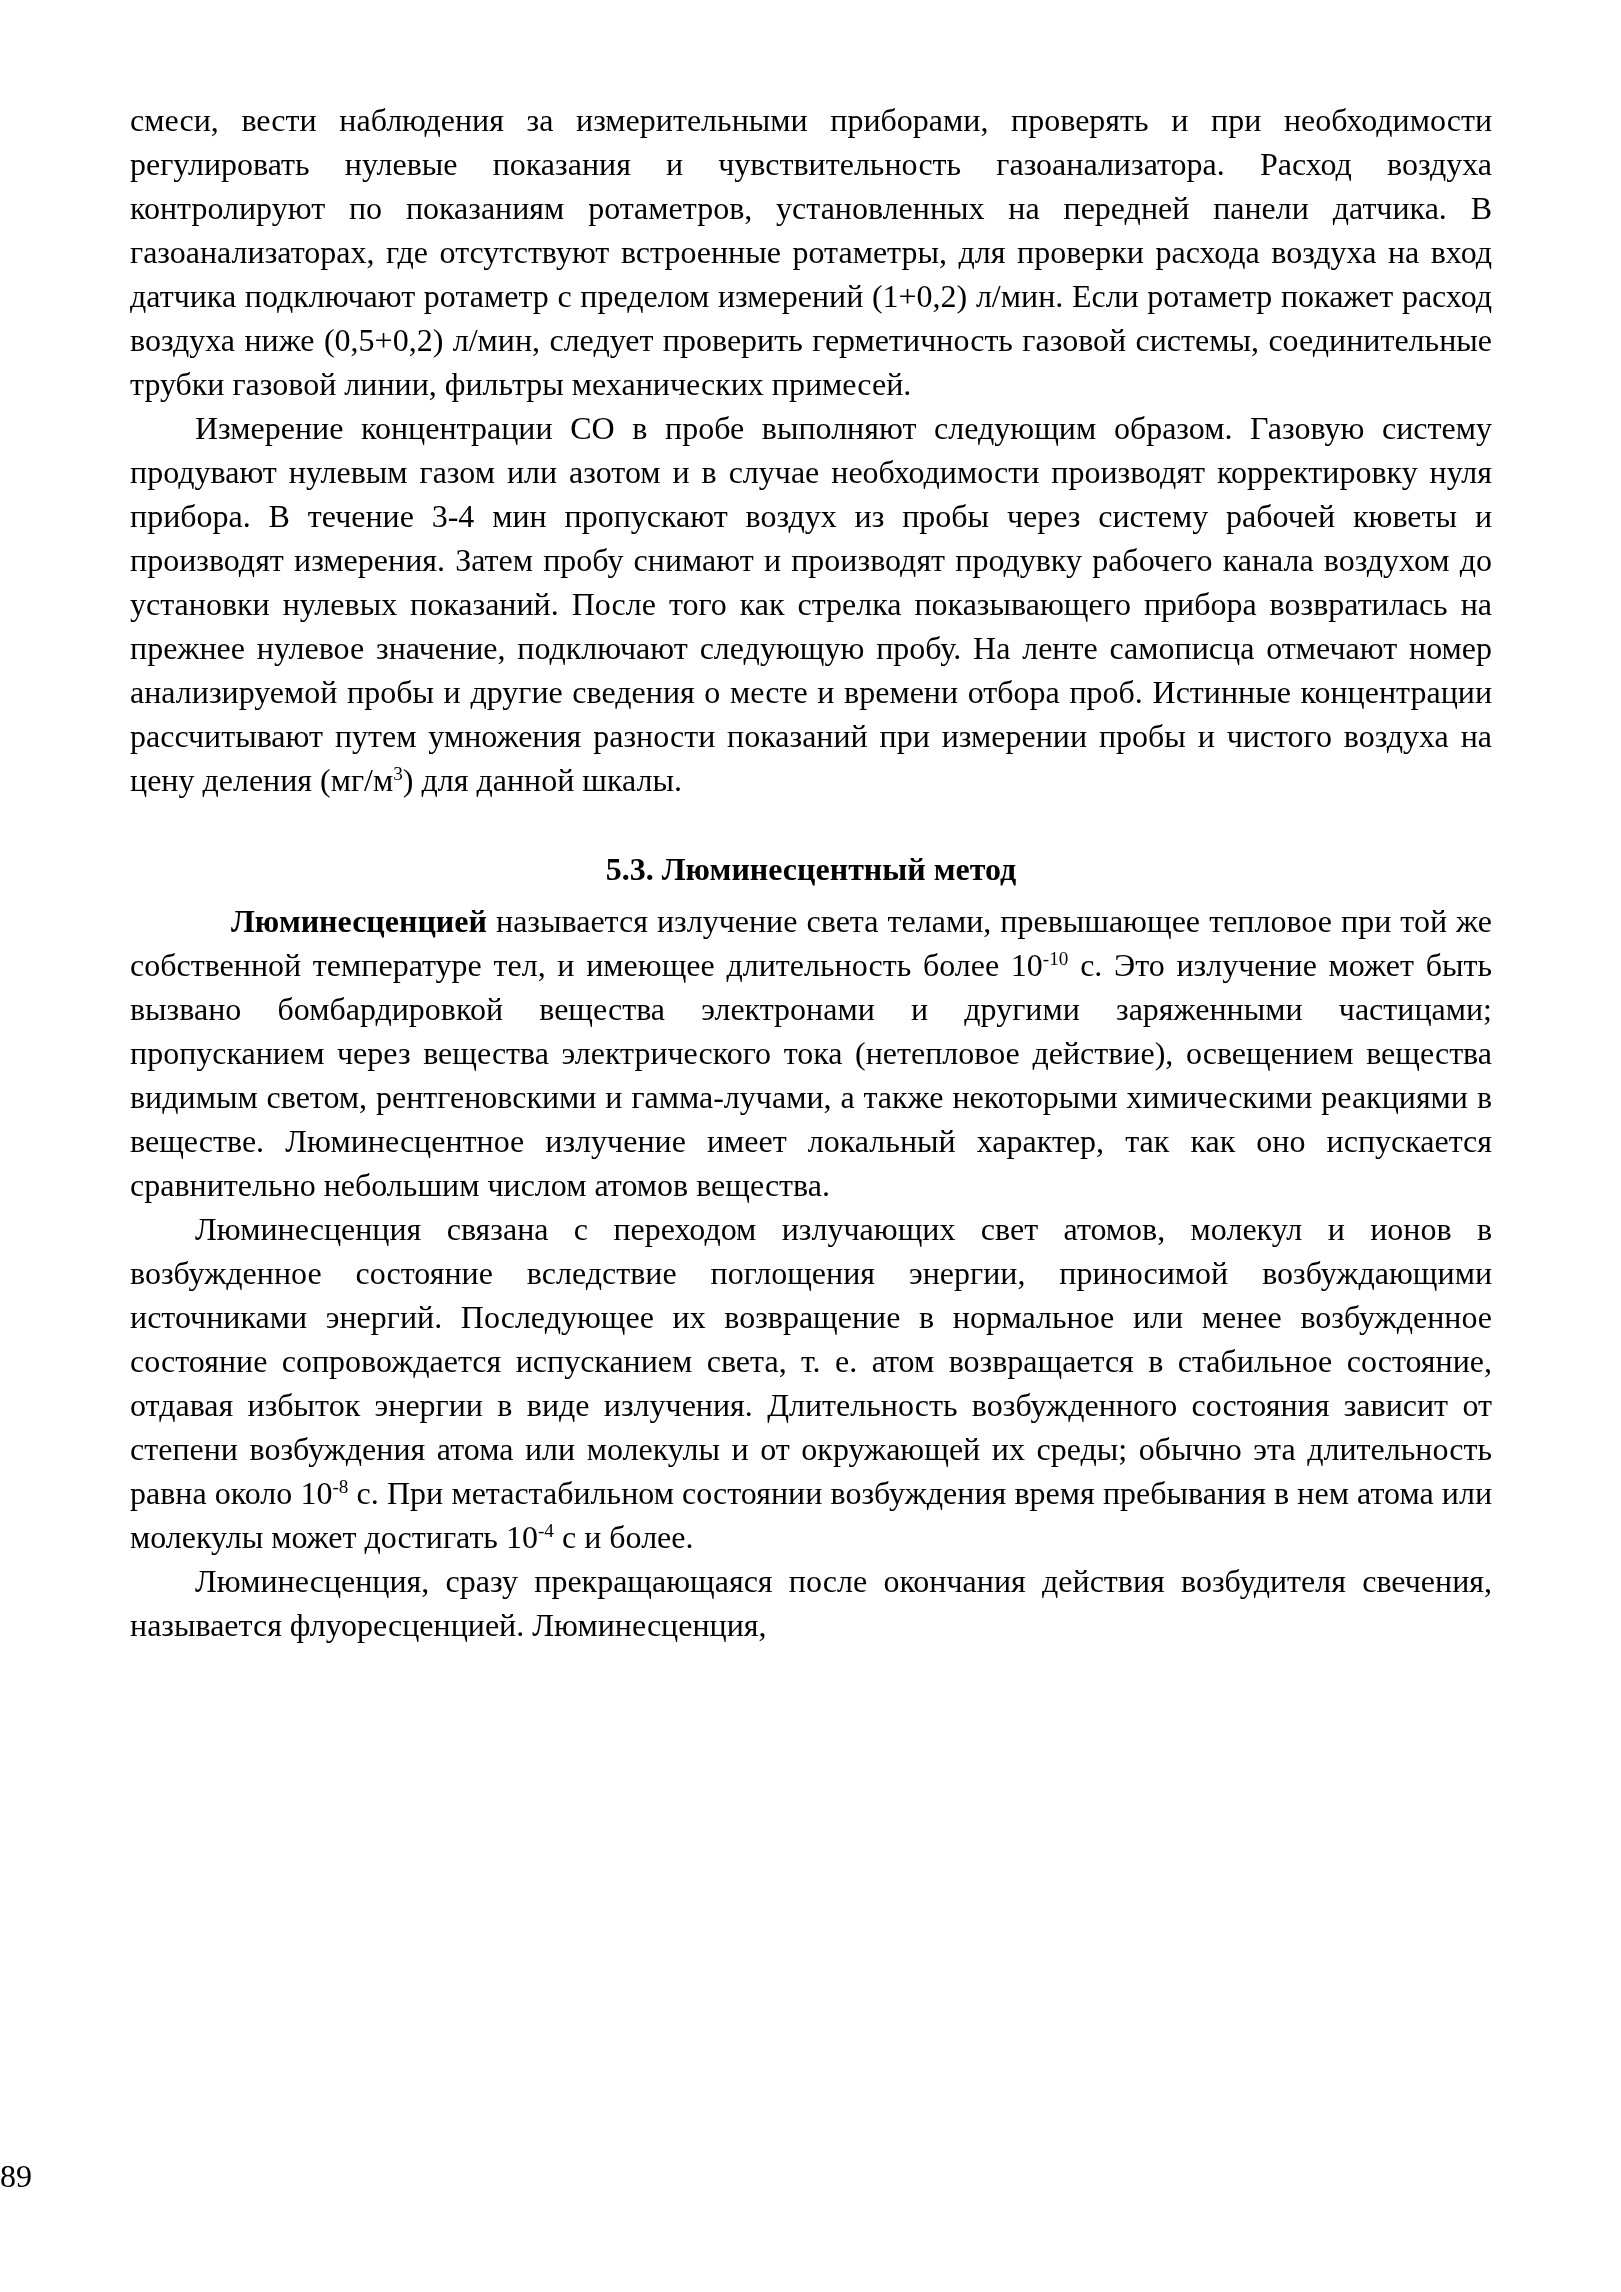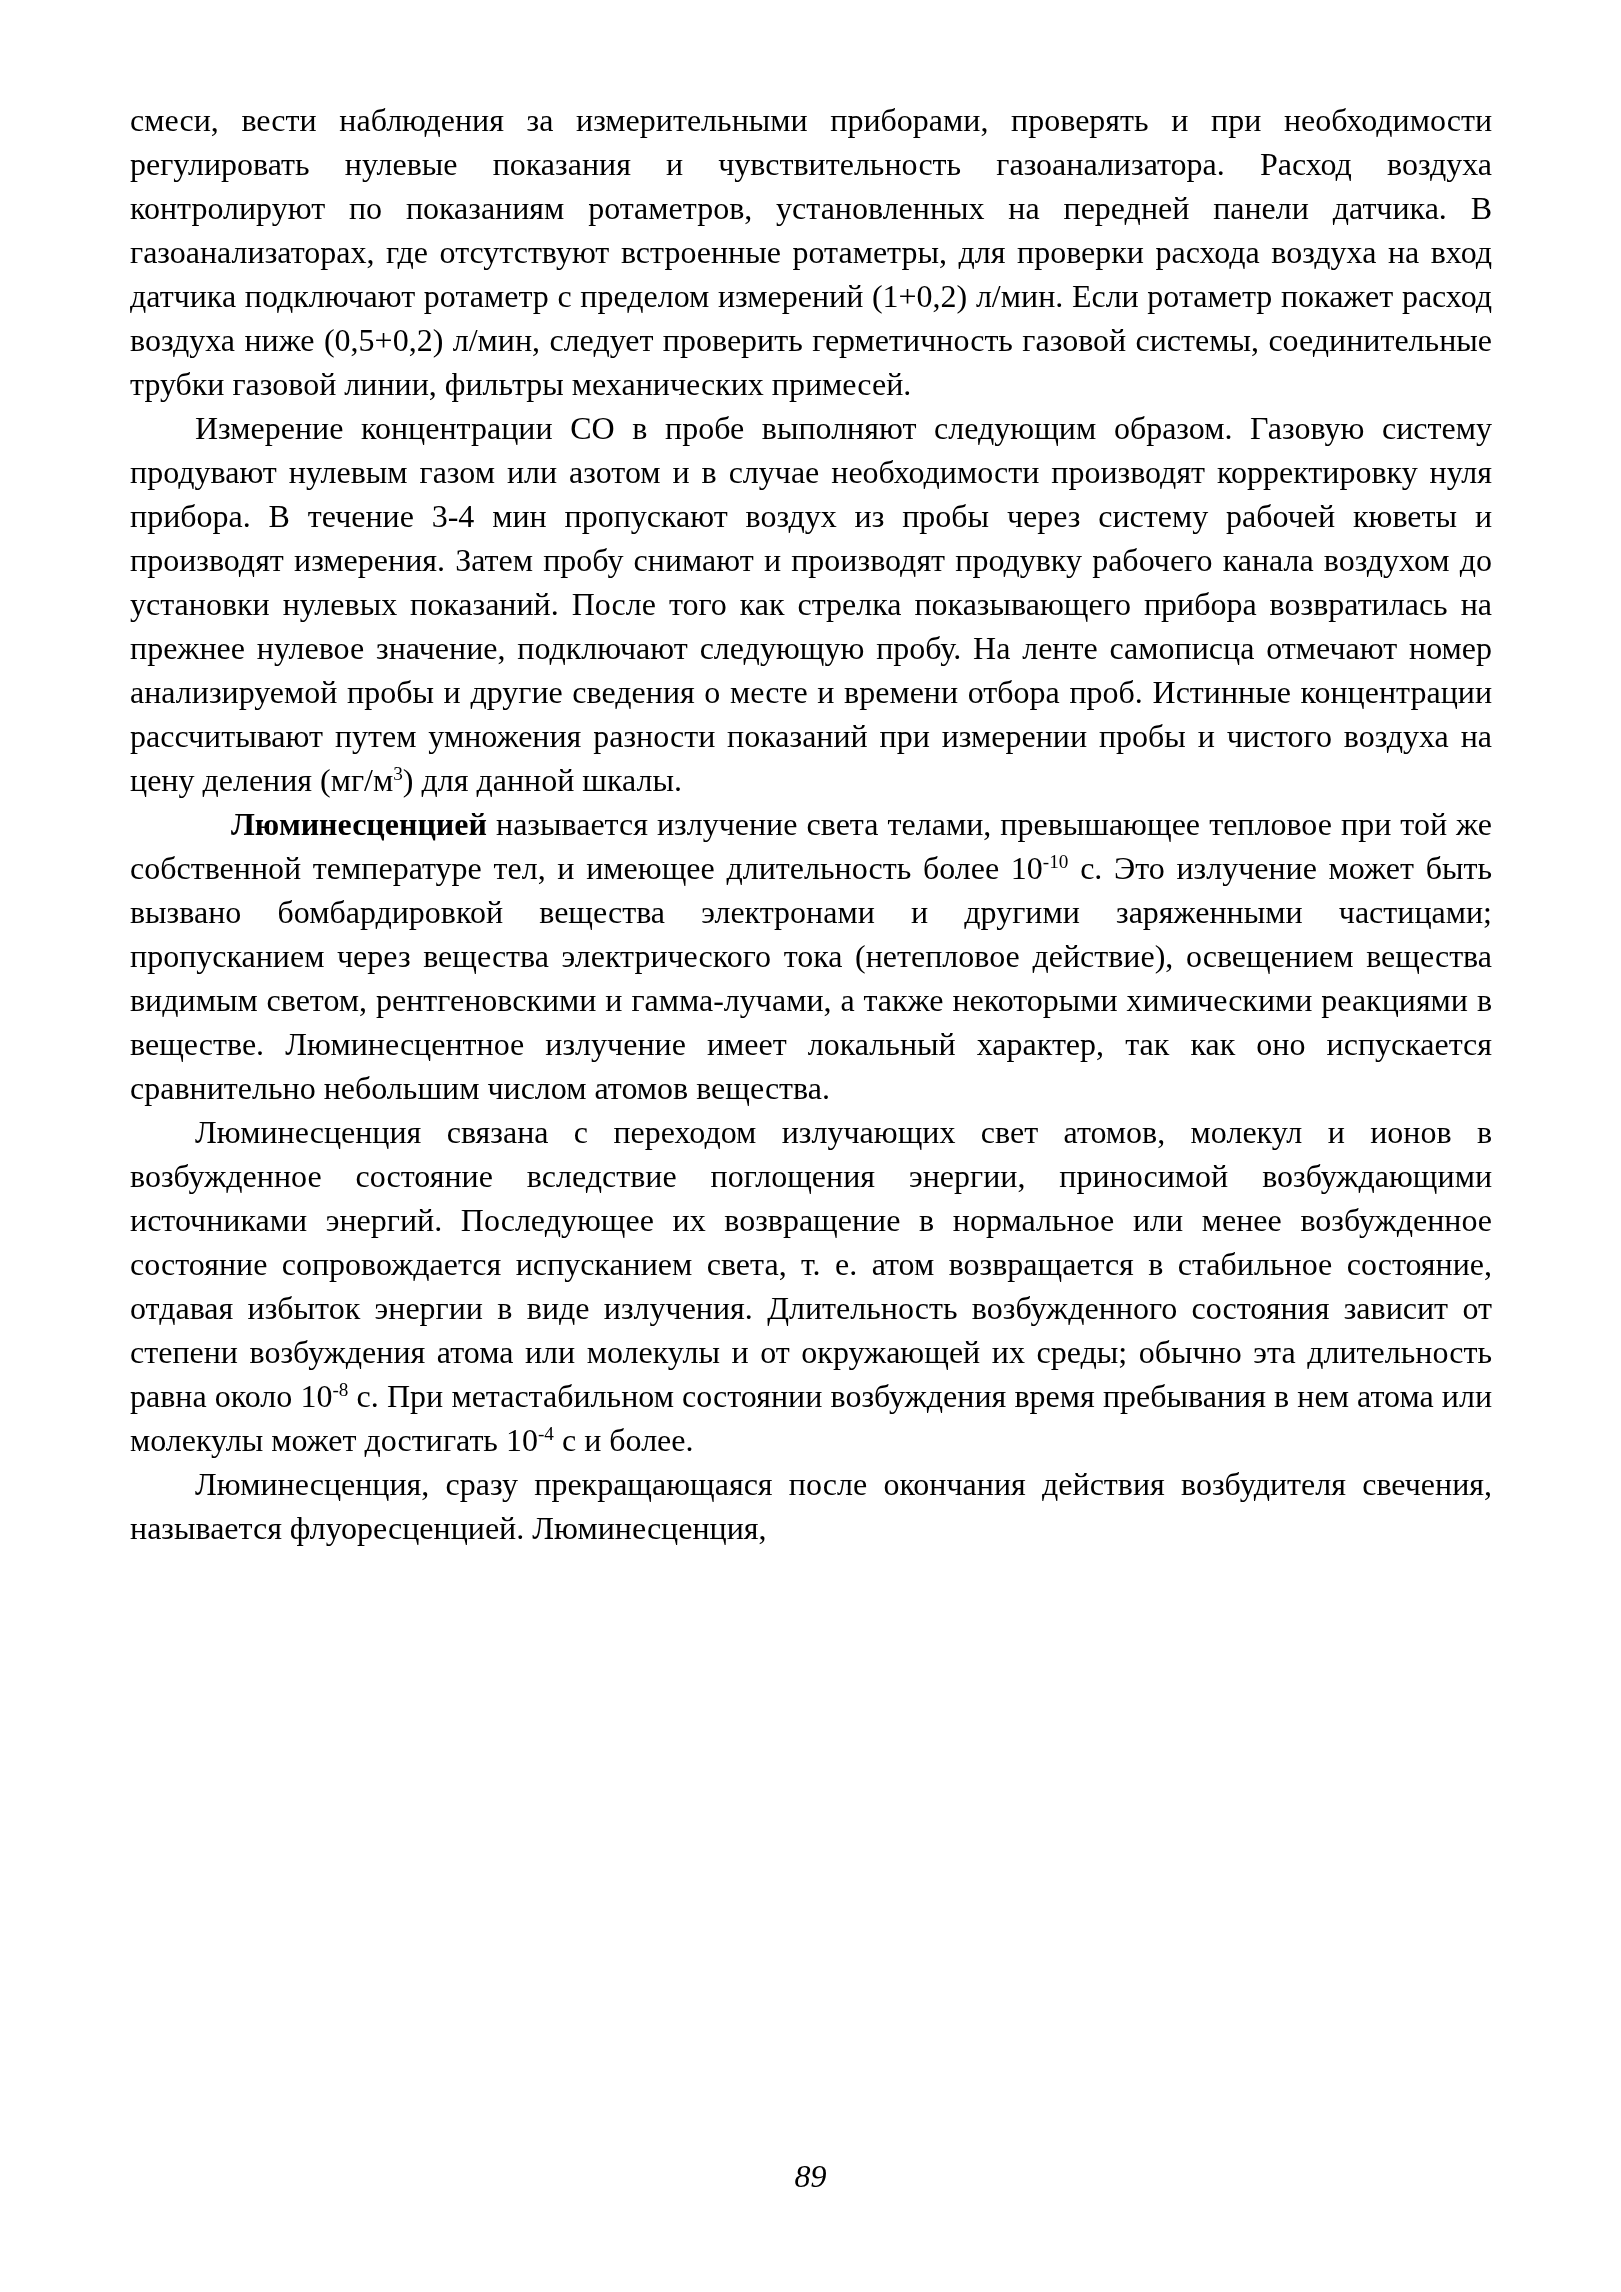--- a/index.html
+++ b/index.html
@@ -43,35 +43,35 @@
     line-height: 0;
     vertical-align: baseline;
     position: relative;
     top: -0.55em;
   }
   .page-number {
     position: absolute;
     left: 0;
     right: 0;
     top: 2154px;
-    text-align: center;
+    text-align: left;
     font-size: 32px;
     line-height: 44px;
-    font-style: italic;
   }
 </style>
 </head>
 <body>
 
 <div class="page">
 
   <p class="para"><span>смеси, вести наблюдения за измерительными приборами, проверять и при необходимости регулировать нулевые показания и чувствительность газоанализатора. Расход воздуха контролируют по показаниям ротаметров, установленных на передней панели датчика. В газоанализаторах, где отсутствуют встроенные ротаметры, для проверки расхода воздуха на вход датчика подключают ротаметр с пределом измерений (1+0,2) л/мин. Если ротаметр покажет расход воздуха ниже (0,5+0,2) л/мин, следует проверить герметичность газовой системы, соединительные трубки газовой линии, фильтры механических примесей.</span></p>
 
   <p class="para indent"><span>Измерение концентрации СО в пробе выполняют следующим образом. Газовую систему продувают нулевым газом или азотом и в случае необходимости производят корректировку нуля прибора. В течение 3-4 мин пропускают воздух из пробы через систему рабочей кюветы и производят измерения. Затем пробу снимают и производят продувку рабочего канала воздухом до установки нулевых показаний. После того как стрелка показывающего прибора возвратилась на прежнее нулевое значение, подключают следующую пробу. На ленте самописца отмечают номер анализируемой пробы и другие сведения о месте и времени отбора проб. Истинные концентрации рассчитывают путем умножения разности показаний при измерении пробы и чистого воздуха на цену деления (мг/м</span><sup class="exp">3</sup><span>) для данной шкалы.</span></p>
 
+  <h2 class="section-heading">5.3. Люминесцентный метод</h2>
 
   <p class="para indent"><span class="bold">Люминесценцией</span><span> называется излучение света телами, превышающее тепловое при той же собственной температуре тел, и имеющее длительность более 10</span><sup class="exp">-10</sup><span> с. Это излучение может быть вызвано бомбардировкой вещества электронами и другими заряженными частицами; пропусканием через вещества электрического тока (нетепловое действие), освещением вещества видимым светом, рентгеновскими и гамма-лучами, а также некоторыми химическими реакциями в веществе. Люминесцентное излучение имеет локальный характер, так как оно испускается сравнительно небольшим числом атомов вещества.</span></p>
 
   <p class="para indent"><span>Люминесценция связана с переходом излучающих свет атомов, молекул и ионов в возбужденное состояние вследствие поглощения энергии, приносимой возбуждающими источниками энергий. Последующее их возвращение в нормальное или менее возбужденное состояние сопровождается испусканием света, т. е. атом возвращается в стабильное состояние, отдавая избыток энергии в виде излучения. Длительность возбужденного состояния зависит от степени возбуждения атома или молекулы и от окружающей их среды; обычно эта длительность равна около 10</span><sup class="exp">-8</sup><span> с. При метастабильном состоянии возбуждения время пребывания в нем атома или молекулы может достигать 10</span><sup class="exp">-4</sup><span> с и более.</span></p>
 
   <p class="para indent"><span>Люминесценция, сразу прекращающаяся после окончания действия возбудителя свечения, называется флуоресценцией. Люминесценция,</span></p>
 
   <div class="page-number">89</div>
 
 </div>

